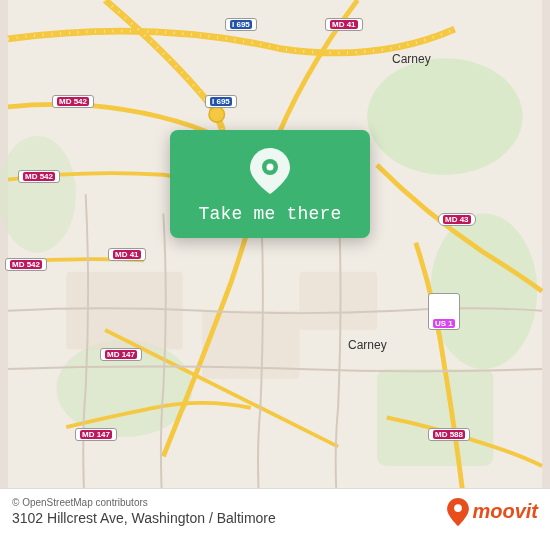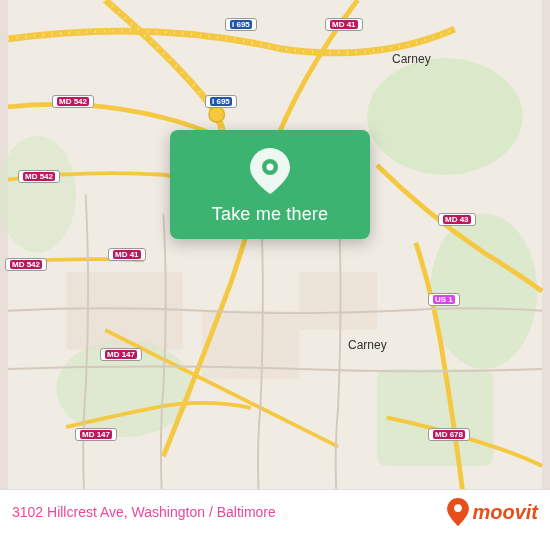--- a/index.html
+++ b/index.html
@@ -54,20 +54,21 @@
 
     .take-me-btn {
       color: #fff;
       font-size: 18px;
       font-weight: 500;
       background: none;
       border: none;
       cursor: pointer;
       white-space: nowrap;
       letter-spacing: 0.01em;
+      font-family: Liberation Mono, monospace;
     }
 
     
     .bottom-bar {
       position: absolute;
       bottom: 0;
       left: 0;
       right: 0;
       background: #fff;
       padding: 8px 12px 8px 12px;
@@ -84,21 +85,21 @@
     }
 
     .osm-credit {
       font-size: 10px;
       color: #666;
       margin-bottom: 2px;
     }
 
     .address-text {
       font-size: 14px;
-      color: #ec4899;
+      color: #404040;
       font-weight: 400;
     }
 
     
     .moovit-logo {
       display: flex;
       align-items: center;
     }
 
     .moovit-pin {
@@ -208,34 +209,34 @@
   </div>
   <div class="road-badge" style="top:170px; left:18px;">
     <span class="shield shield-green">MD 542</span>
   </div>
   <div class="road-badge" style="top:258px; left:5px;">
     <span class="shield shield-green">MD 542</span>
   </div>
   <div class="road-badge" style="top:248px; left:108px;">
     <span class="shield shield-green">MD 41</span>
   </div>
-  <div class="road-badge" style="top:213px; left:438px;">
+  <div class="road-badge" style="top:213px; left:438px;border-radius:6px;">
     <span class="shield shield-green">MD 43</span>
   </div>
   <div class="road-badge" style="top:293px; left:428px;">
-    <span class="shield" style="background:#d946ef;">US 1</span>
+    <span class="shield" style="background:#d946ef;margin-top:24px;">US 1</span>
   </div>
   <div class="road-badge" style="top:348px; left:100px;">
     <span class="shield shield-green">MD 147</span>
   </div>
   <div class="road-badge" style="top:428px; left:75px;">
     <span class="shield shield-green">MD 147</span>
   </div>
   <div class="road-badge" style="top:428px; left:428px;">
-    <span class="shield shield-green">MD 678</span>
+    <span class="shield shield-green">MD 588</span>
   </div>
 
   <div style="position:absolute; top:52px; left:392px; font-size:12px; color:#333; font-family:Arial,sans-serif; z-index:5;">
     Carney
   </div>
   <div style="position:absolute; top:338px; left:348px; font-size:12px; color:#333; font-family:Arial,sans-serif; z-index:5;">
     Carney
   </div>
 
   <div class="location-card">
@@ -249,20 +250,21 @@
 
         <circle cx="20" cy="19" r="3.5" fill="white"></circle>
       </svg>
     </div>
 
     <button class="take-me-btn">Take me there</button>
   </div>
 
   <div class="bottom-bar">
     <div class="bottom-left">
+      <span class="osm-credit">© OpenStreetMap contributors</span>
       <span class="address-text">3102 Hillcrest Ave, Washington / Baltimore</span>
     </div>
 
     <div class="moovit-logo">
       <svg class="moovit-pin" viewBox="0 0 28 36" xmlns="http://www.w3.org/2000/svg">
         <path d="M14 0 C6.3 0 0 6.3 0 14 C0 23 14 36 14 36 C14 36 28 23 28 14 C28 6.3 21.7 0 14 0Z" fill="#e84e1b"></path>
         <circle cx="14" cy="13" r="5" fill="white"></circle>
       </svg>
       <span class="moovit-text">moovit</span>
     </div>

